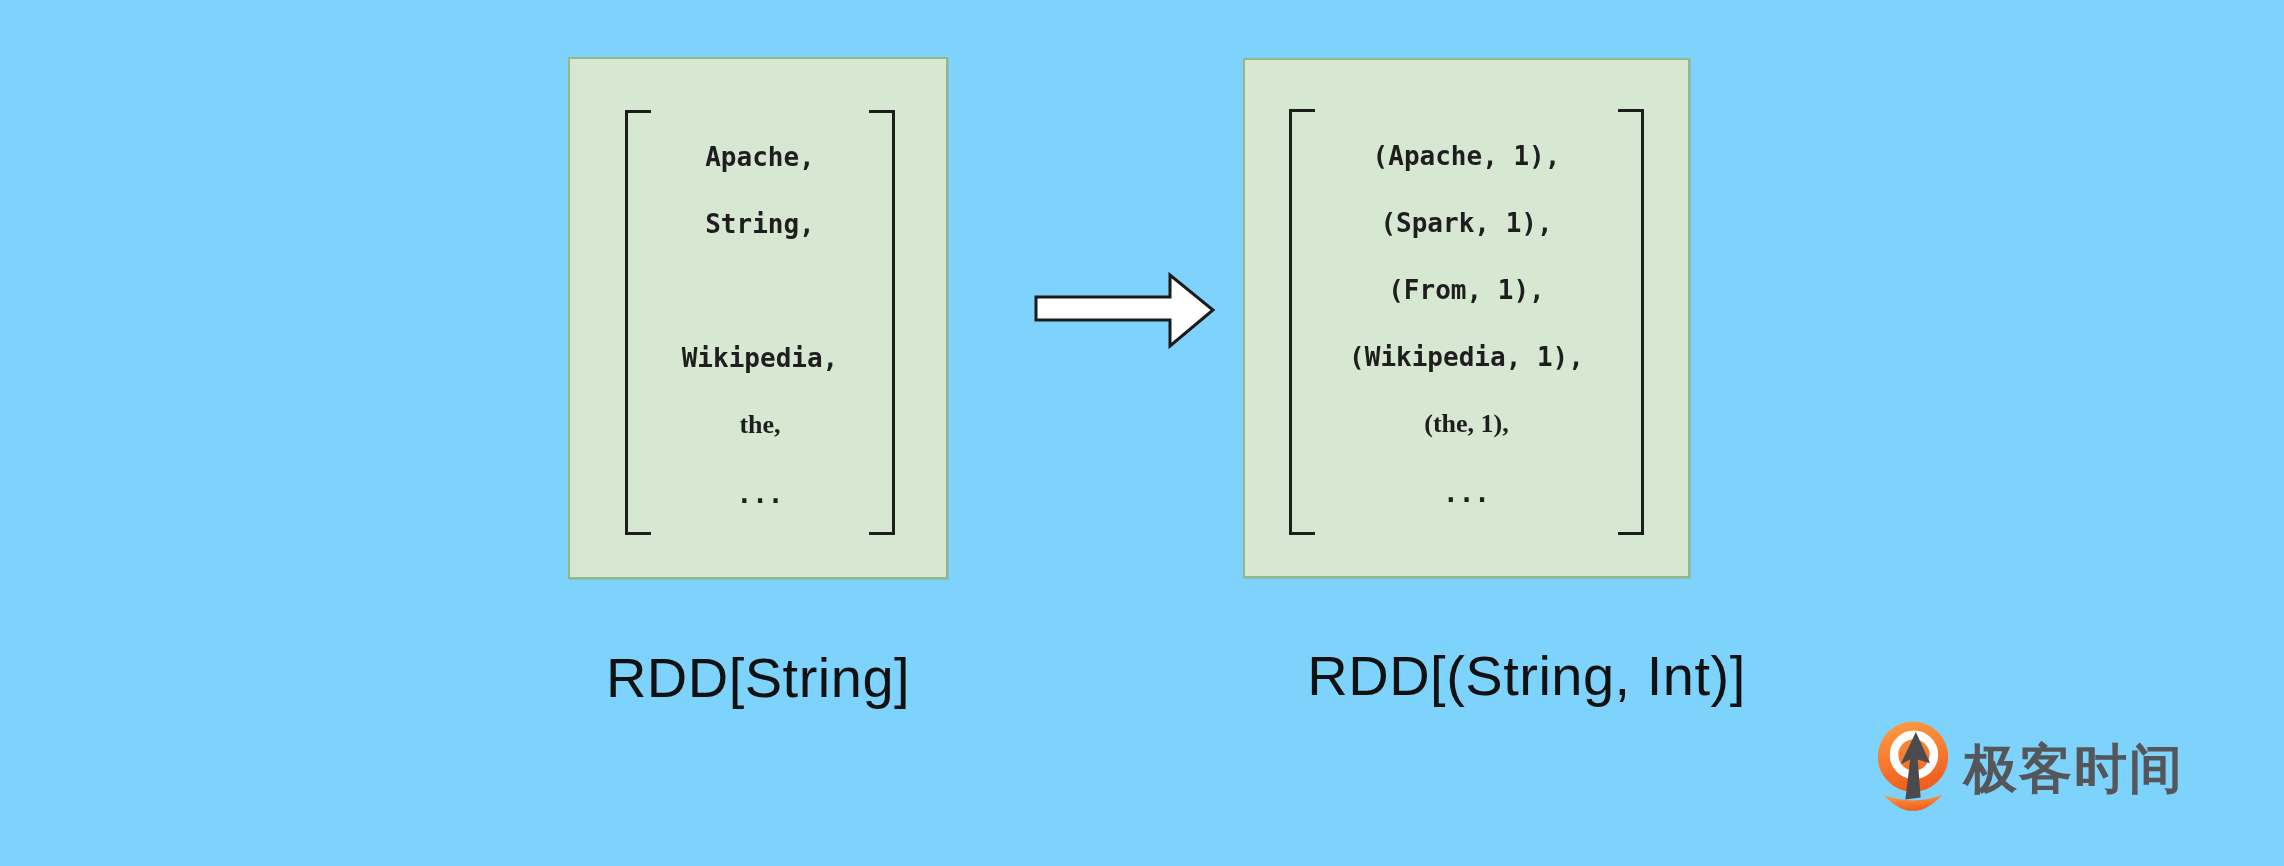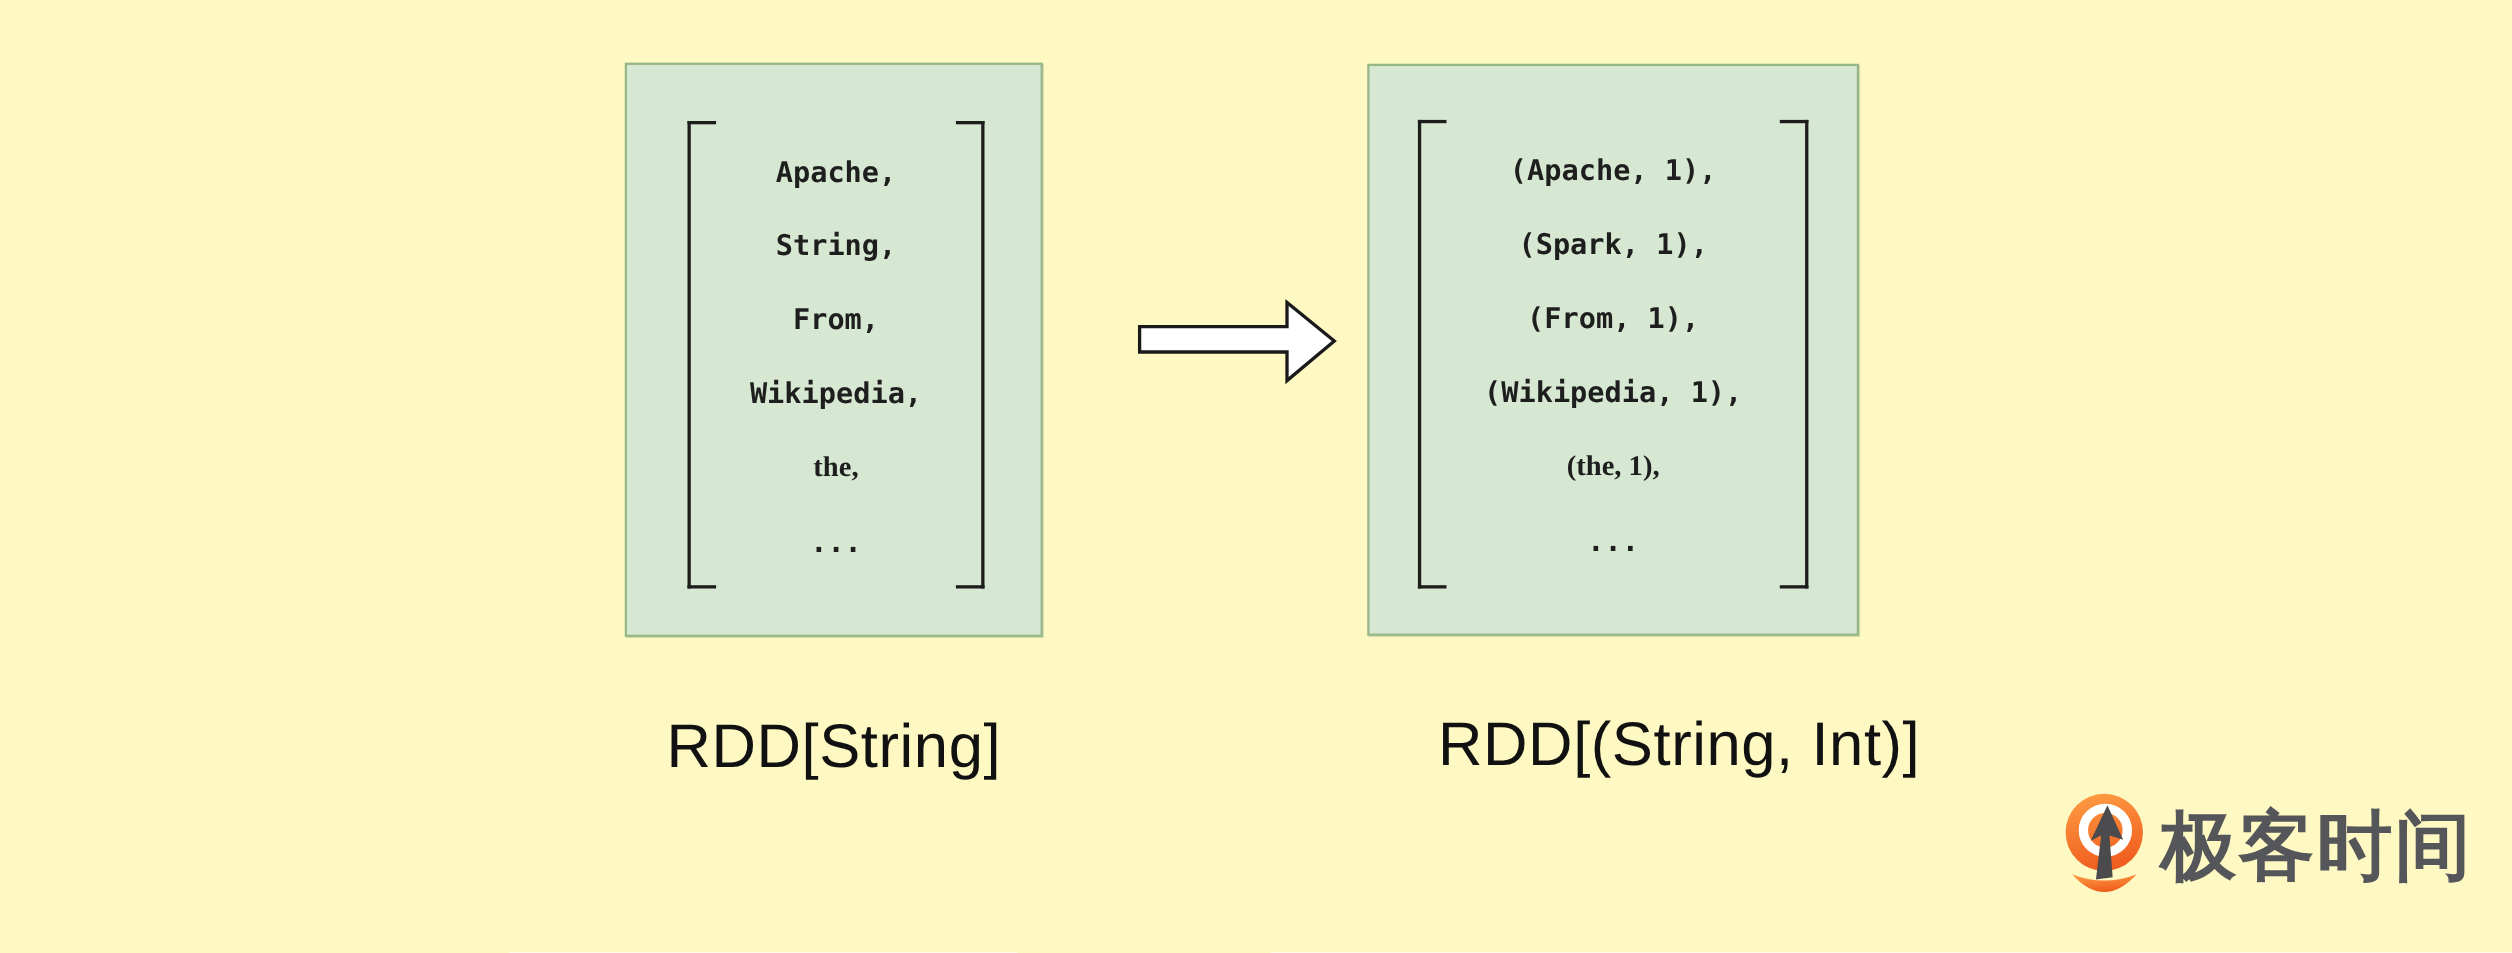--- a/index.html
+++ b/index.html
@@ -1,16 +1,16 @@
 <!DOCTYPE html>
 <html><head>
 <meta charset="utf-8">
 <style>
   html,body{margin:0;padding:0;background:#ffffff;}
-  .canvas{position:relative;width:2284px;height:866px;background:#fef9c3;overflow:hidden;
+  .canvas{position:relative;width:2284px;height:866px;background:#7dd3fc;overflow:hidden;
           font-family:"Liberation Sans",sans-serif;}
 
   
   .rdd-box{position:absolute;background:#d6e7d2;border:2px solid #95b685;box-sizing:border-box;
            box-shadow:1px 1px 0 rgba(130,160,120,.35);}
   .box-left{left:568px;top:57px;width:380px;height:522px;}
   .box-right{left:1243px;top:58px;width:447px;height:520px;}
 
   
   .bracket-area{position:absolute;}
@@ -28,35 +28,34 @@
   
   .box-label{position:absolute;text-align:center;font-size:56px;color:#111111;letter-spacing:0.5px;}
   .label-left{left:568px;top:645px;width:380px;}
   .label-right{left:1303px;top:643px;width:447px;}
 
   
   .arrow-svg{position:absolute;left:1033px;top:272px;}
 
   
   .logo{position:absolute;left:1875px;top:720px;height:100px;display:flex;align-items:center;gap:13px;}
-  .logo-text{font-size:69px;font-weight:700;color:#55565a;letter-spacing:2px;
+  .logo-text{font-size:53px;font-weight:700;color:#55565a;letter-spacing:2px;
              font-family:"DejaVu Sans","Liberation Sans",sans-serif;white-space:nowrap;}
 </style>
 </head>
 <body>
 
 <div class="canvas">
 
   <div class="rdd-box box-left">
     <div class="bracket-area bracket-area-left">
       <div class="bracket l"></div>
       <div class="bracket r"></div>
       <div class="mono-line l0">Apache,</div>
       <div class="mono-line l1">String,</div>
-      <div class="mono-line l2">From,</div>
       <div class="mono-line l3">Wikipedia,</div>
       <div class="mono-line l4">the,</div>
       <div class="mono-line l5">...</div>
     </div>
   </div>
 
   <svg class="arrow-svg" width="184" height="78" viewBox="0 0 184 78">
     <polygon points="3,25 137,25 137,3 180,38 137,74 137,48 3,48" fill="#ffffff" stroke="#1a1a1a" stroke-width="3" stroke-linejoin="miter"></polygon>
   </svg>
 

